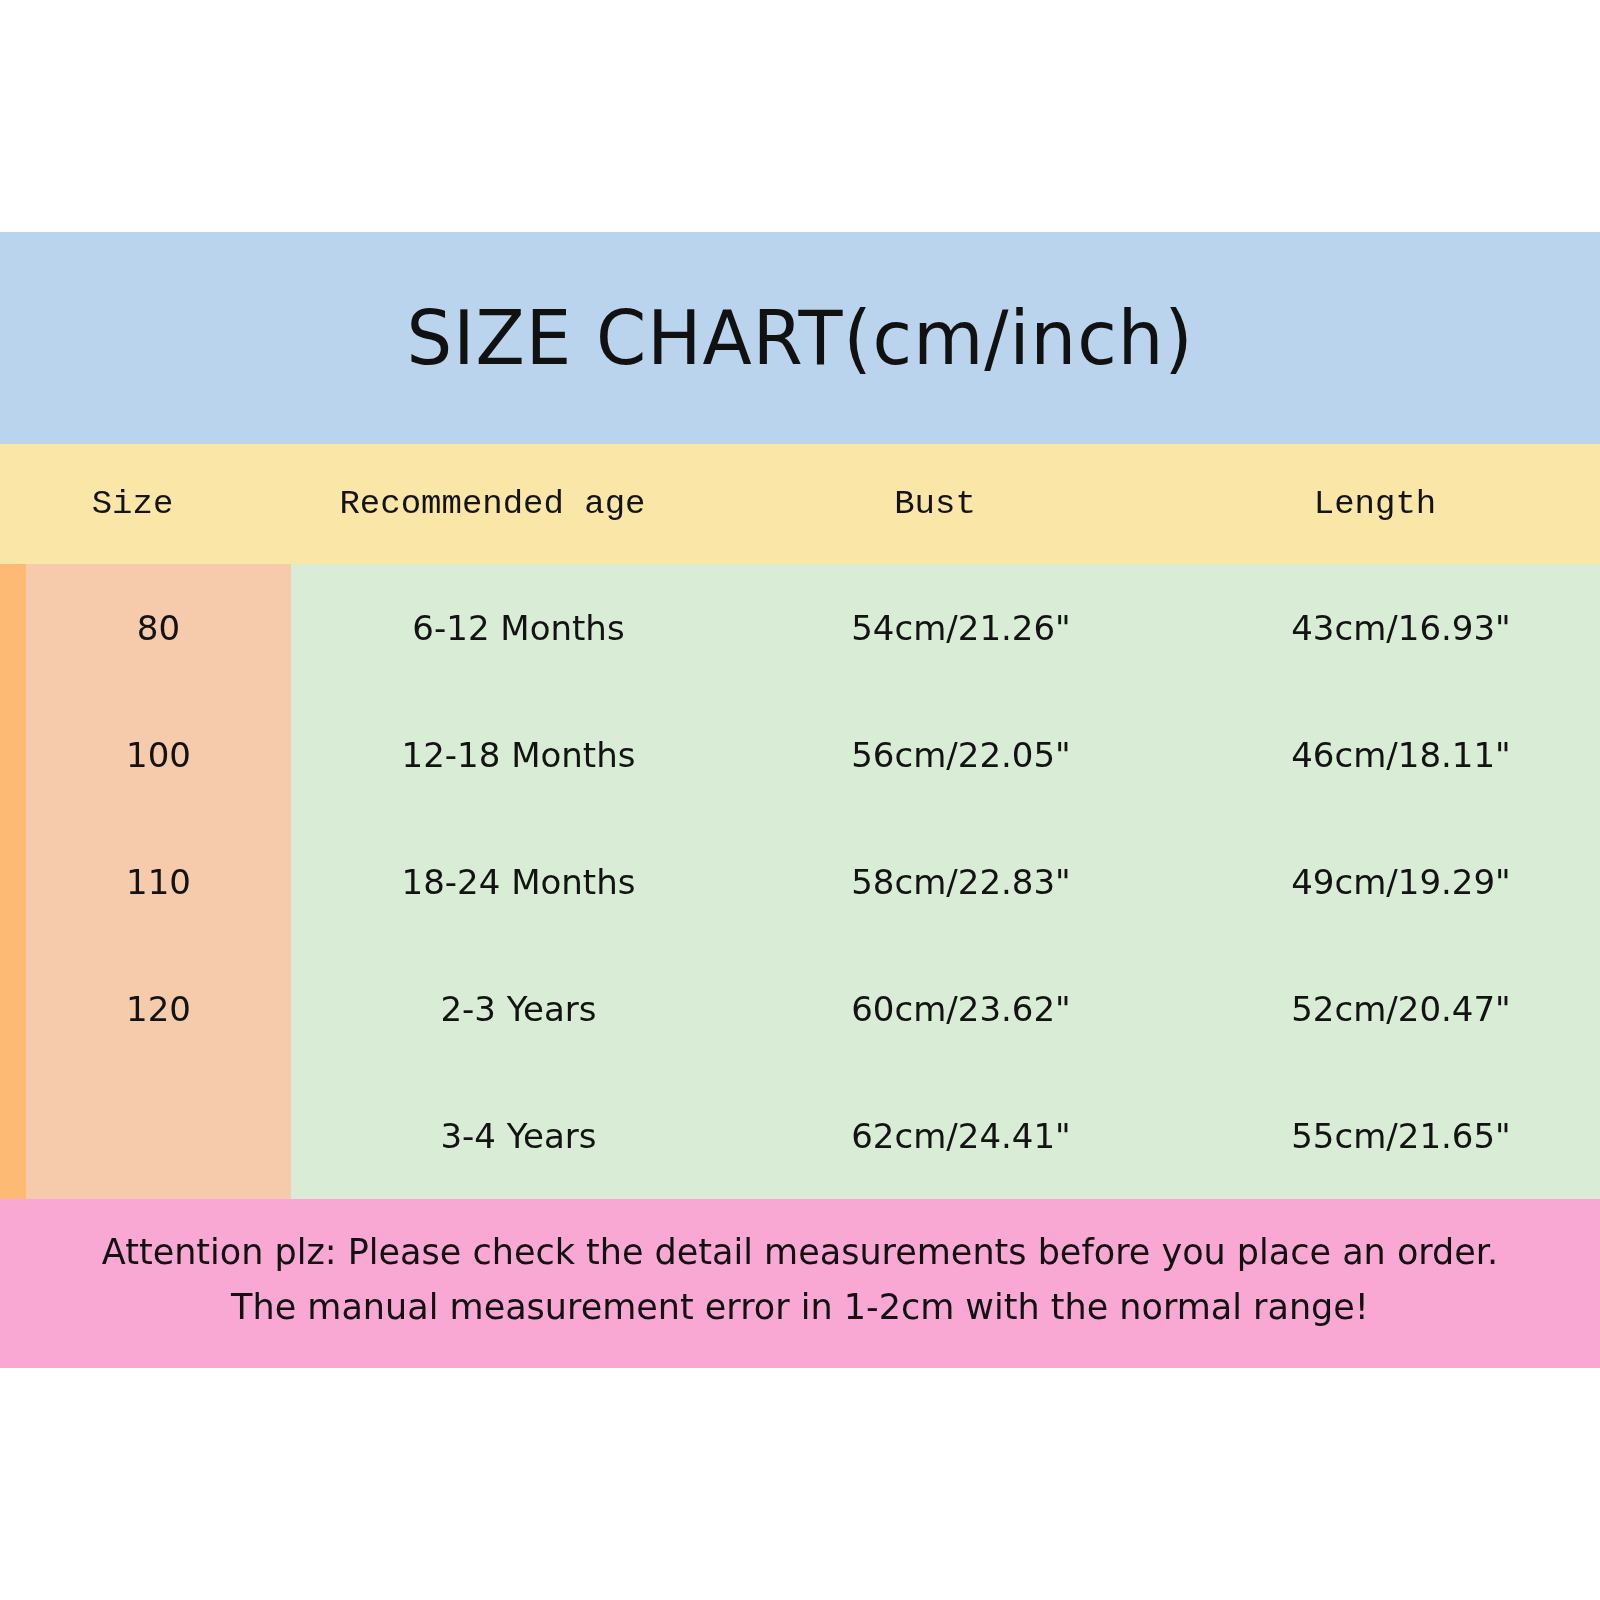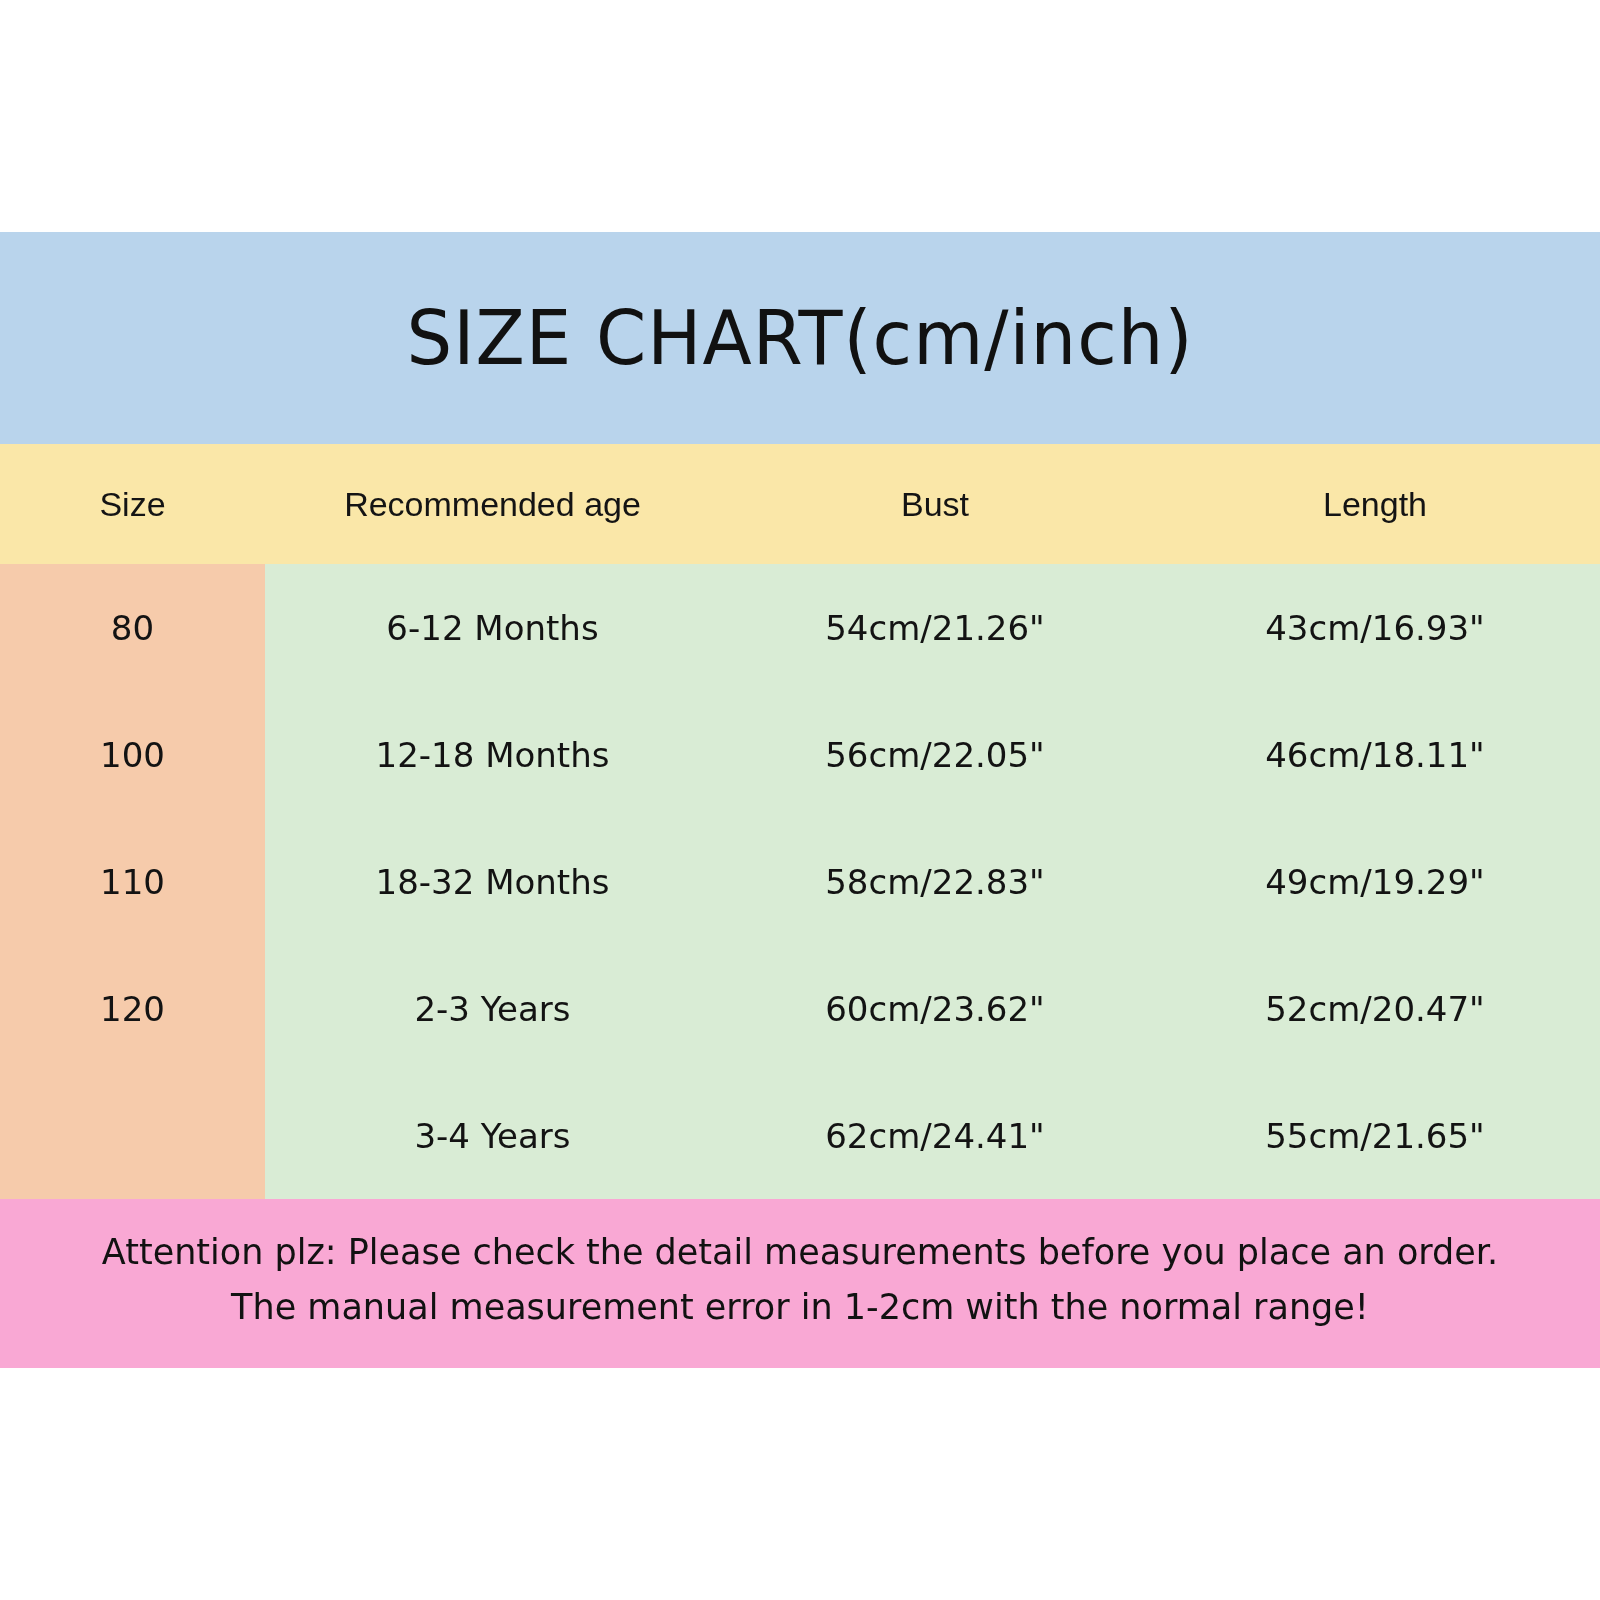--- a/index.html
+++ b/index.html
@@ -50,33 +50,34 @@
   .header-row {
     background: #fae7a8;
     height: 120px;
     display: flex;
     align-items: center;
   }
   .header-cell {
     font-size: 34px;
     color: #141414;
     text-align: center;
-    font-family: Liberation Sans, sans-serif;
+    font-family: Liberation Mono, monospace;
   }
 
   
   .col-size   { width: 265px; flex: 0 0 265px; }
   .col-age    { width: 455px; flex: 0 0 455px; }
   .col-bust   { width: 430px; flex: 0 0 430px; }
   .col-length { width: 450px; flex: 0 0 450px; }
 
   
   .body-rows {
     display: flex;
     background: #fdba74;
+    padding-left: 26px;
   }
   .size-col {
     background: #f6cbab;
     flex: 0 0 265px;
     width: 265px;
   }
   .data-col {
     flex: 1 1 auto;
     background: #d9ecd5;
   }
@@ -150,21 +151,21 @@
           <div class="cell col-age">6-12 Months</div>
           <div class="cell col-bust">54cm/21.26"</div>
           <div class="cell col-length">43cm/16.93"</div>
         </div>
         <div class="row">
           <div class="cell col-age">12-18 Months</div>
           <div class="cell col-bust">56cm/22.05"</div>
           <div class="cell col-length">46cm/18.11"</div>
         </div>
         <div class="row">
-          <div class="cell col-age">18-32 Months</div>
+          <div class="cell col-age">18-24 Months</div>
           <div class="cell col-bust">58cm/22.83"</div>
           <div class="cell col-length">49cm/19.29"</div>
         </div>
         <div class="row">
           <div class="cell col-age">2-3 Years</div>
           <div class="cell col-bust">60cm/23.62"</div>
           <div class="cell col-length">52cm/20.47"</div>
         </div>
         <div class="row">
           <div class="cell col-age">3-4 Years</div>

